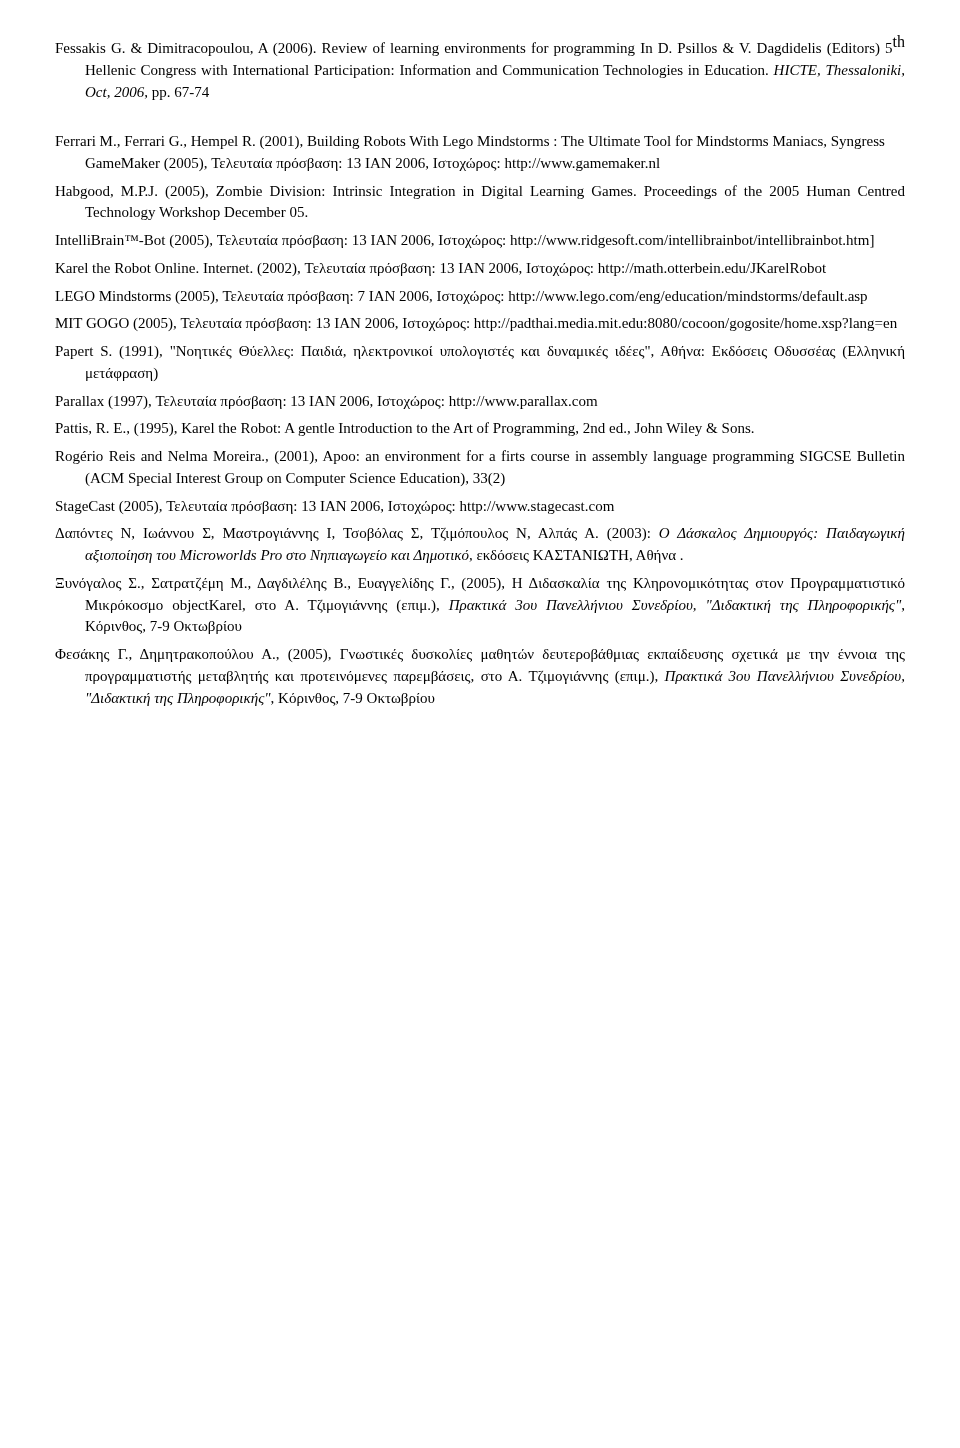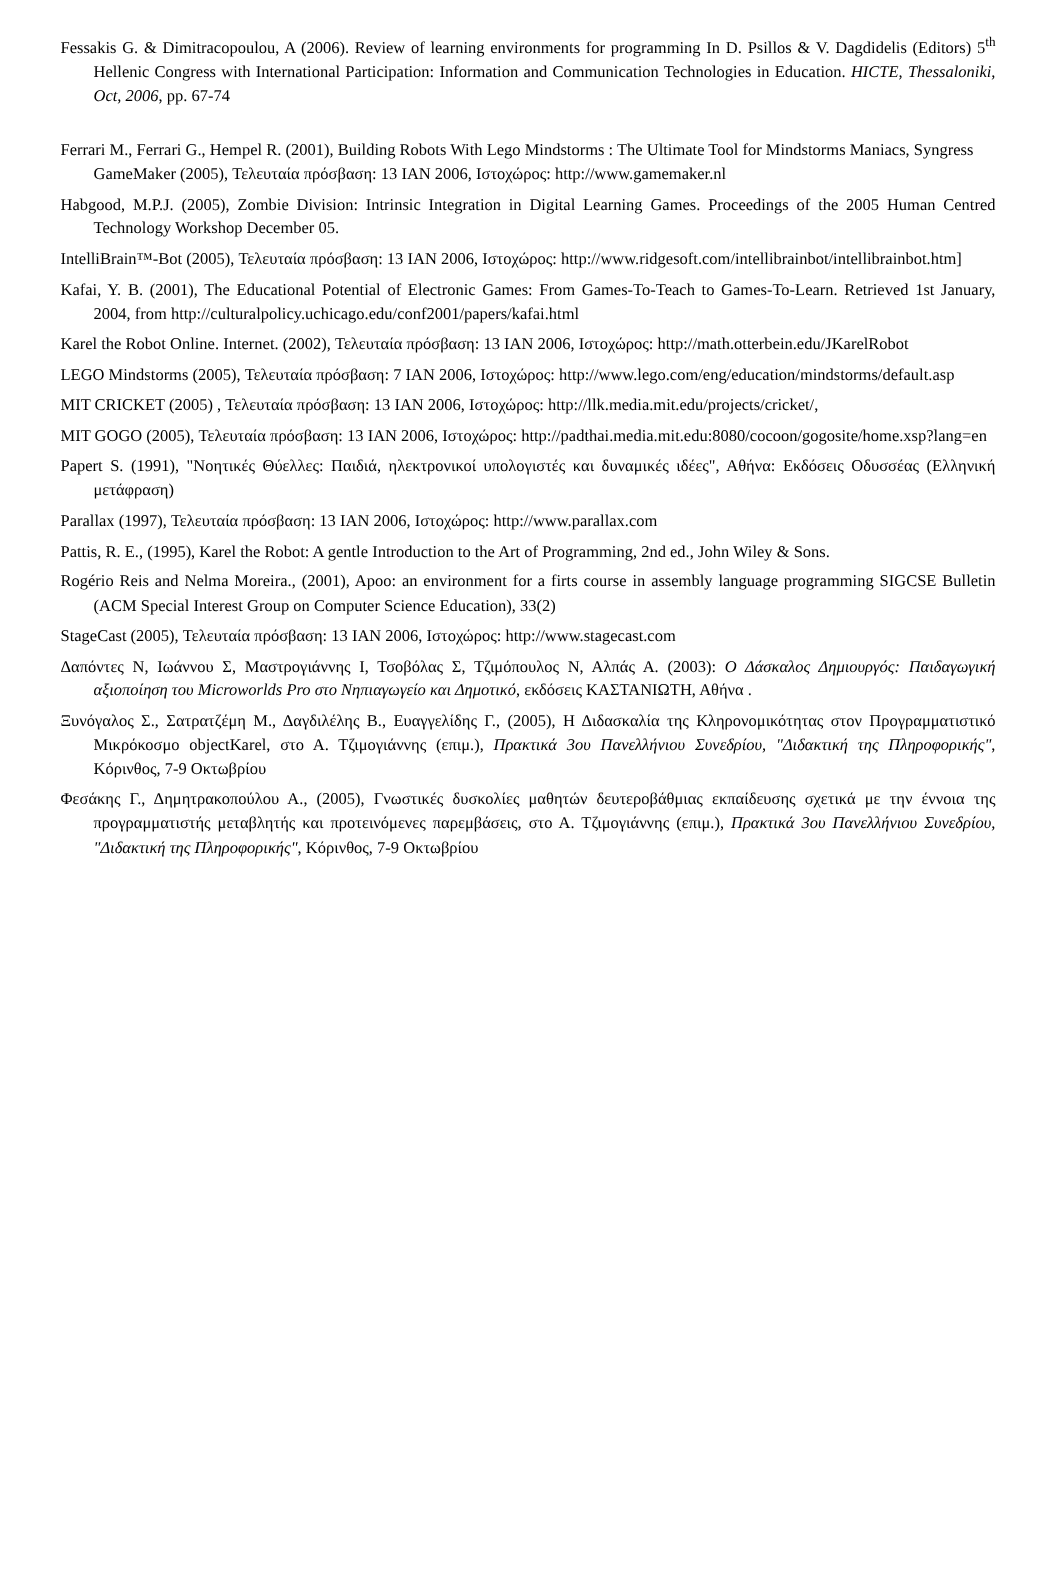--- a/index.html
+++ b/index.html
@@ -20,21 +20,21 @@
     .reference-block {
       margin-bottom: 6px;
       text-align: justify;
     }
     .reference-block p {
       text-indent: -2em;
       padding-left: 2em;
       margin-bottom: 2px;
     }
     sup {
-      font-size: 12px;
+      font-size: 16px;
       vertical-align: super;
     }
   </style>
 </head>
 <body>
 
 <div>
 
   <div class="reference-block">
     <p>Fessakis G. &amp; Dimitracopoulou, A (2006). Review of learning environments for programming In D. Psillos &amp; V. Dagdidelis (Editors) 5<sup>th</sup> Hellenic Congress with International Participation: Information and Communication Technologies in Education. <em>HICTE, Thessaloniki, Oct, 2006</em>, pp. 67-74</p>
@@ -48,35 +48,29 @@
   </div>
 
   <div class="reference-block">
     <p>Habgood, M.P.J. (2005), Zombie Division: Intrinsic Integration in Digital Learning Games. Proceedings of the 2005 Human Centred Technology Workshop December 05.</p>
   </div>
 
   <div class="reference-block">
     <p>IntelliBrain™-Bot (2005), Τελευταία πρόσβαση: 13 ΙΑΝ 2006, Ιστοχώρος: http://www.ridgesoft.com/intellibrainbot/intellibrainbot.htm]</p>
   </div>
 
-  <div class="reference-block">
-    <p>Kafai, Y. B. (2001), The Educational Potential of Electronic Games: From Games-To-Teach to Games-To-Learn. Retrieved 1st January, 2004, from http://culturalpolicy.uchicago.edu/conf2001/papers/kafai.html</p>
-  </div>
 
   <div class="reference-block">
     <p>Karel the Robot Online. Internet. (2002), Τελευταία πρόσβαση: 13 ΙΑΝ 2006, Ιστοχώρος: http://math.otterbein.edu/JKarelRobot</p>
   </div>
 
   <div class="reference-block">
     <p>LEGO Mindstorms (2005), Τελευταία πρόσβαση: 7 ΙΑΝ 2006, Ιστοχώρος: http://www.lego.com/eng/education/mindstorms/default.asp</p>
   </div>
 
-  <div class="reference-block">
-    <p>MIT CRICKET (2005) , Τελευταία πρόσβαση: 13 ΙΑΝ 2006, Ιστοχώρος: http://llk.media.mit.edu/projects/cricket/,</p>
-  </div>
 
   <div class="reference-block">
     <p>MIT GOGO (2005), Τελευταία πρόσβαση: 13 ΙΑΝ 2006, Ιστοχώρος: http://padthai.media.mit.edu:8080/cocoon/gogosite/home.xsp?lang=en</p>
   </div>
 
   <div class="reference-block">
     <p>Papert S. (1991), "Νοητικές Θύελλες: Παιδιά, ηλεκτρονικοί υπολογιστές και δυναμικές ιδέες", Αθήνα: Εκδόσεις Οδυσσέας (Ελληνική μετάφραση)</p>
   </div>
 
   <div class="reference-block">

